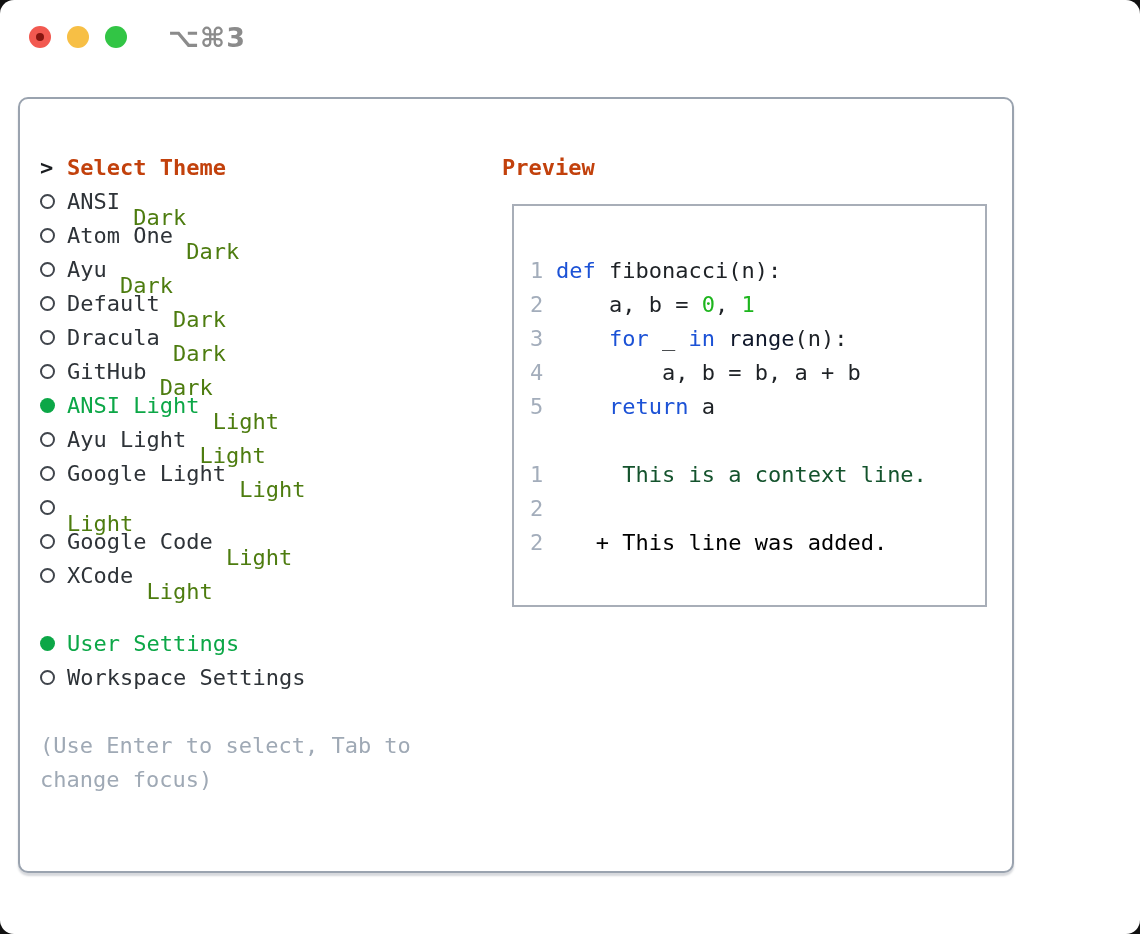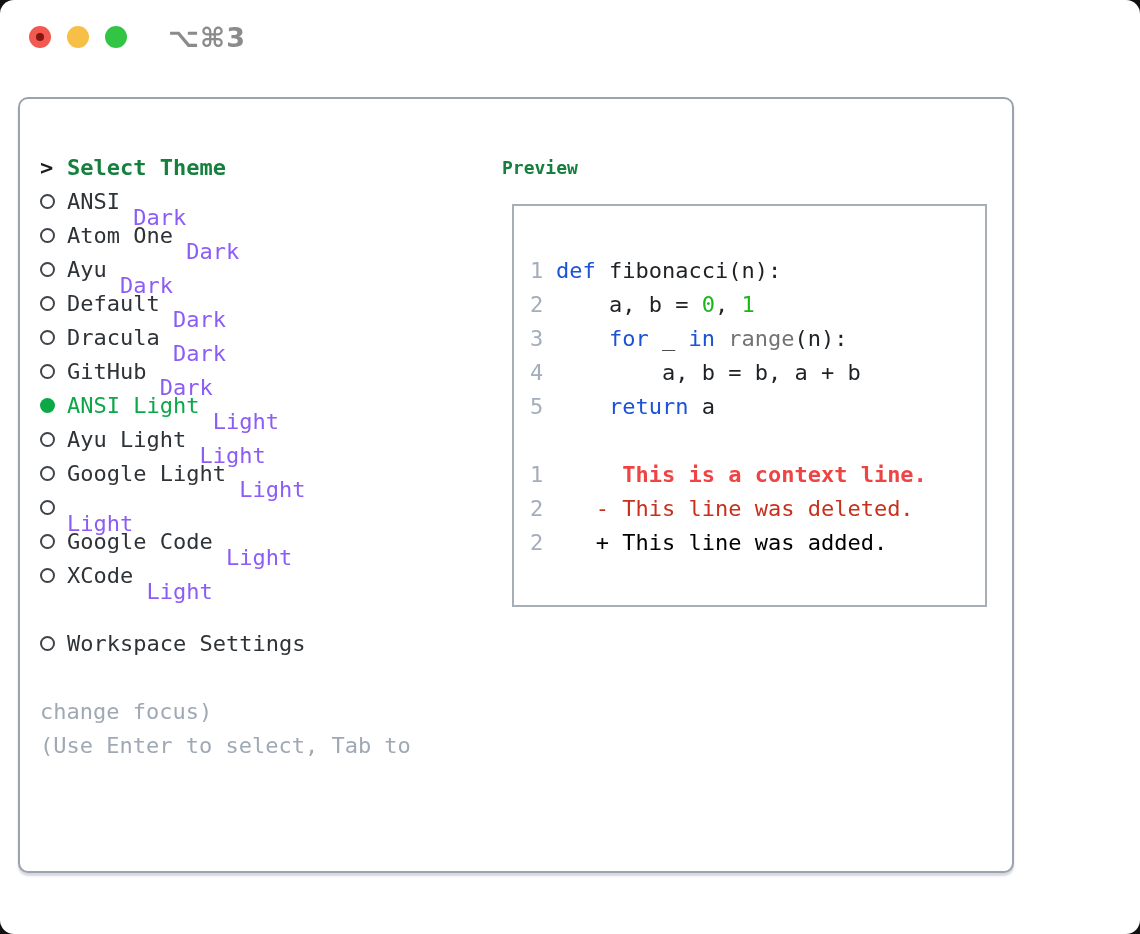--- a/index.html
+++ b/index.html
@@ -33,43 +33,43 @@
     background:#fff; border:2px solid #9aa3af; border-radius:10px;
     box-shadow:0 3px 2px rgba(90,100,115,0.25);
   }
 
   .row { height:34px; display:flex; align-items:center; font-size:22px; color:#2e3338; }
   .marker { width:27px; display:flex; align-items:center; }
   .radio { width:15px; height:15px; border-radius:50%; }
   .radio.off { border:2px solid #40454c; background:transparent; }
   .radio.on  { background:#0ca747; }
   .prompt { width:27px; font-weight:bold; color:#1a1d20; }
-  .hdr { font-weight:bold; color:#15803d; }
+  .hdr { font-weight:bold; color:#c2410c; }
   .t-name { white-space:pre; }
   .t-name.sel { color:#0ca747; }
-  .t-variant { color:#8b5cf6; white-space:pre;margin-top:32px; }
+  .t-variant { color:#4d7c0f; white-space:pre;margin-top:32px; }
   .muted { color:#9fa9b5; }
 
   .left-col { position:absolute; left:20px; top:51px; }
   .spacer { height:34px; }
 
   
-  .preview-label-row { position:absolute; left:482px; top:51px; height:34px; display:flex; align-items:center; font-size:18px; }
+  .preview-label-row { position:absolute; left:482px; top:51px; height:34px; display:flex; align-items:center; font-size:22px; }
   .preview-box {
     position:absolute; left:492px; top:105px; width:475px; height:403px;
     border:2px solid #a8aeb8; background:#fff;
   }
   .code { padding:47px 0 0 16px; }
   .code-line { height:34px; display:flex; align-items:center; white-space:pre; font-size:22px; }
   .lnum { display:inline-block; min-width:14px; margin-right:12px; color:#a3adbb; text-align:left; }
   .tk-plain { color:#1e2226; }
   .tk-kw    { color:#1c52d6; }
-  .tk-fn    { color:#737373; }
+  .tk-fn    { color:#0f172a; }
   .tk-num   { color:#1db51d; }
-  .tk-ctx   { color:#ef4444;font-weight:bold; }
+  .tk-ctx   { color:#14532d; }
   .tk-del   { color:#c8301c; }
   .tk-add   { color:#000000; }
 </style>
 </head>
 <body>
 
 <div class="window">
 
   <div class="titlebar">
     <div class="tl tl-close">
@@ -173,45 +173,52 @@
     <span class="t-variant">Light</span>
   </div>
         </div>
 
       <div class="spacer"></div>
 
 
       <div>
           <div class="row">
     <span class="marker">
+              <span class="radio on"></span>
+            </span>
+    <span class="t-name sel">User Settings</span>
+
+  </div>
+          <div class="row">
+    <span class="marker">
               <span class="radio off"></span>
             </span>
     <span class="t-name">Workspace Settings</span>
 
   </div>
         </div>
 
       <div class="spacer"></div>
 
+      <div class="row muted">(Use Enter to select, Tab to</div>
       <div class="row muted">change focus)</div>
-      <div class="row muted">(Use Enter to select, Tab to</div>
     </div>
 
     <div class="preview-label-row">
       <span class="hdr">Preview</span>
     </div>
 
     <div class="preview-box">
       <div class="code">
           <div class="code-line"><span class="lnum">1</span><span class="tk-kw">def</span><span class="tk-plain"> fibonacci(n):</span></div>
           <div class="code-line"><span class="lnum">2</span><span class="tk-plain">    a, b = </span><span class="tk-num">0</span><span class="tk-plain">, </span><span class="tk-num">1</span></div>
           <div class="code-line"><span class="lnum">3</span><span class="tk-plain">    </span><span class="tk-kw">for</span><span class="tk-plain"> _ </span><span class="tk-kw">in</span><span class="tk-plain"> </span><span class="tk-fn">range</span><span class="tk-plain">(n):</span></div>
           <div class="code-line"><span class="lnum">4</span><span class="tk-plain">        a, b = b, a + b</span></div>
           <div class="code-line"><span class="lnum">5</span><span class="tk-plain">    </span><span class="tk-kw">return</span><span class="tk-plain"> a</span></div>
           <div class="code-line"><span class="lnum"></span></div>
           <div class="code-line"><span class="lnum">1</span><span class="tk-ctx">     This is a context line.</span></div>
-          <div class="code-line"><span class="lnum">2</span><span class="tk-del">   - This line was deleted.</span></div>
+          <div class="code-line"><span class="lnum">2</span></div>
           <div class="code-line"><span class="lnum">2</span><span class="tk-add">   + This line was added.</span></div>
         </div>
     </div>
 
   </div>
 </div>
 
 </body></html>

